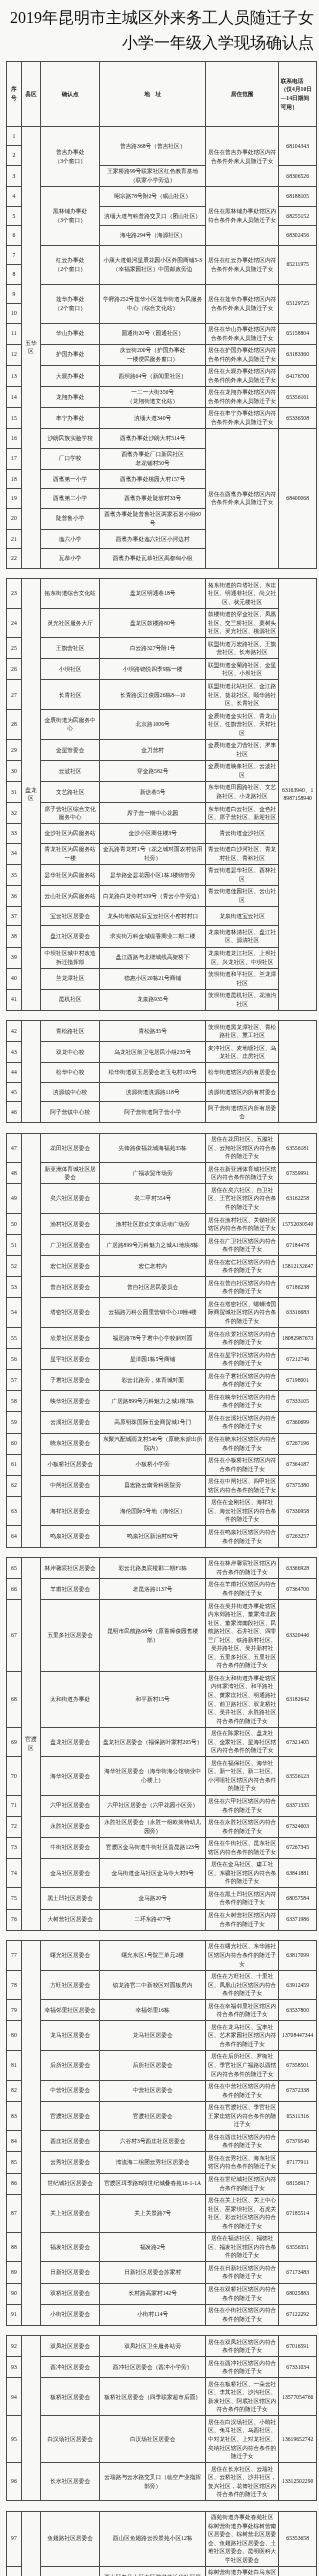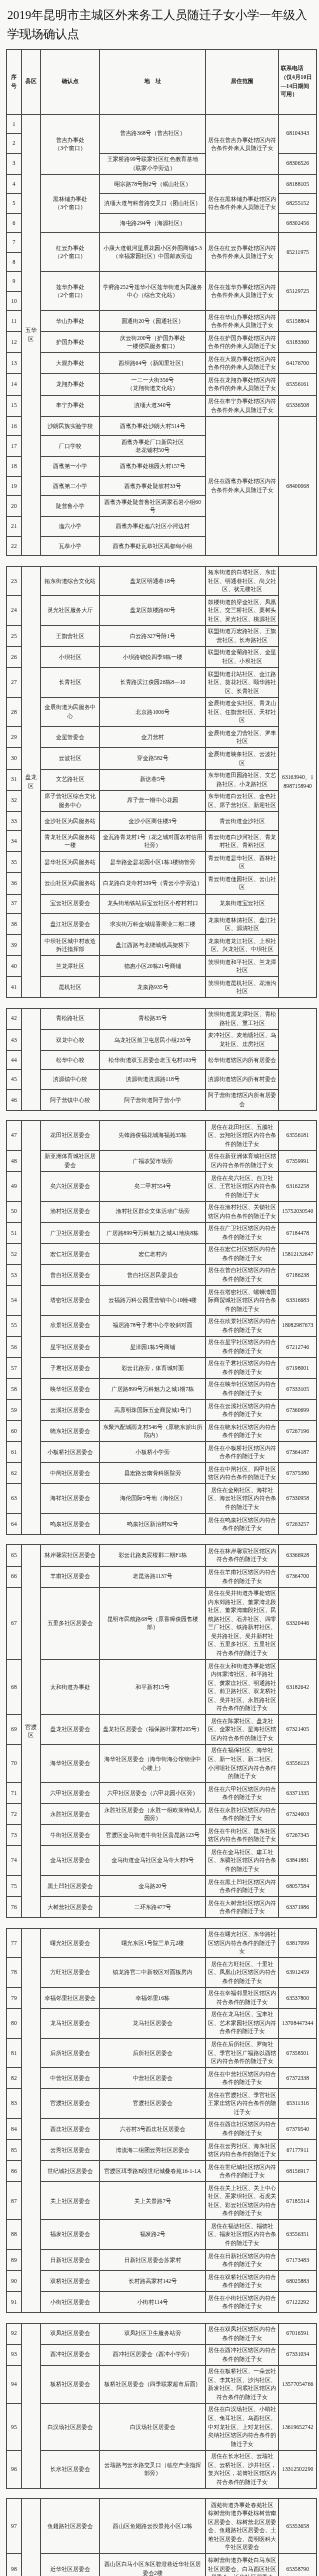--- a/index.html
+++ b/index.html
@@ -1,18 +1,18 @@
 <!DOCTYPE html>
 <html style="font-size:8.2px"><head>
 <meta charset="utf-8">
 <style>
   html,body{margin:0;padding:0;background:#f5f5f3;}
   body{font-family:"Liberation Serif","DejaVu Serif",serif;color:#1c1c1c;}
   .page{width:319px;box-sizing:border-box;padding:5.2px 4.1px 8.2px 6.2px;background:#f8f8f6;}
-  .title{font-size:12px;font-weight:normal;text-align:left;line-height:1.55;margin:1px 1px 5.2px 1px;color:#111;}
+  .title{font-size:16px;font-weight:normal;text-align:right;line-height:1.55;margin:1px 1px 5.2px 1px;color:#111;}
   table{border-collapse:collapse;table-layout:fixed;width:309px;margin:0 0 9.3px 0;}
   th,td{border:0.5px solid #4c4c4c;font-size:5.7px;line-height:1.5;padding:1.5px 1.5px;
         text-align:center;vertical-align:middle;white-space:pre-line;word-break:break-all;}
   th{font-weight:bold;height:61px;background:transparent;}
   th.left{text-align:left;}
   td{height:15.5px;background:transparent;}
 </style>
 </head>
 <body>
 

